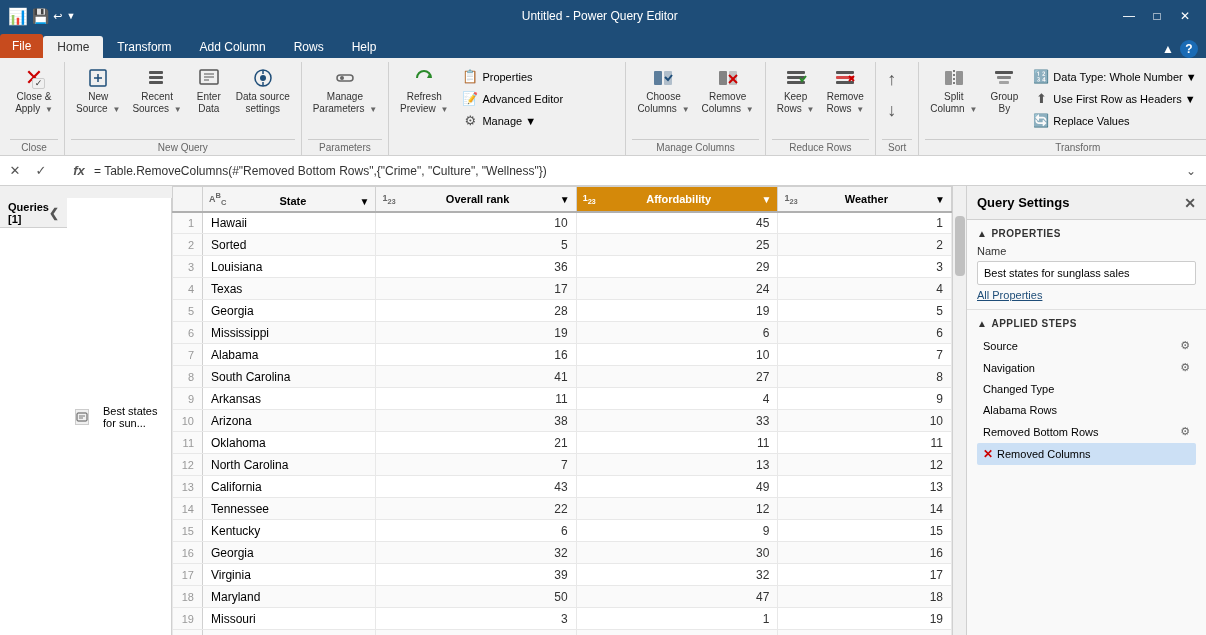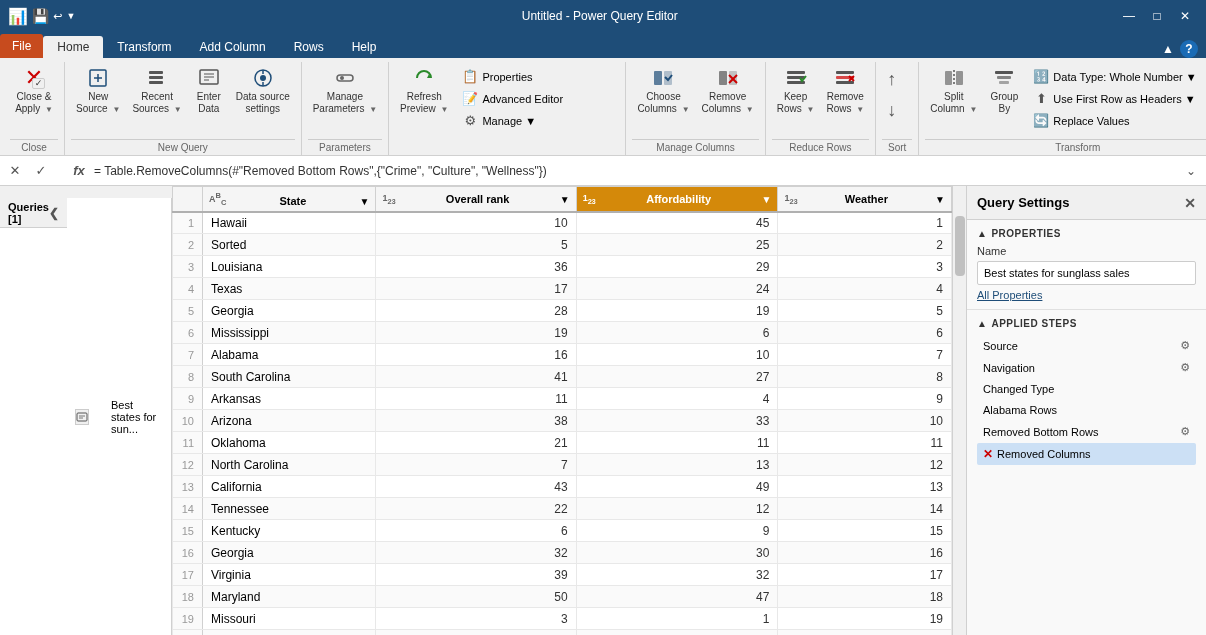--- a/index.html
+++ b/index.html
@@ -178,21 +178,21 @@
     .queries-collapse {
       cursor: pointer;
       font-size: 12px;
       color: #555;
     }
     .query-item {
       display: flex;
       align-items: center;
       padding: 4px 8px;
       cursor: pointer;
-      gap: 22px;
+      gap: 14px;
       font-size: 11px;
     }
     .query-icon {
       width: 16px;
       height: 16px;
       background: #f0f0f0;
       border: 1px solid #ccc;
       display: flex;
       align-items: center;
       justify-content: center;

